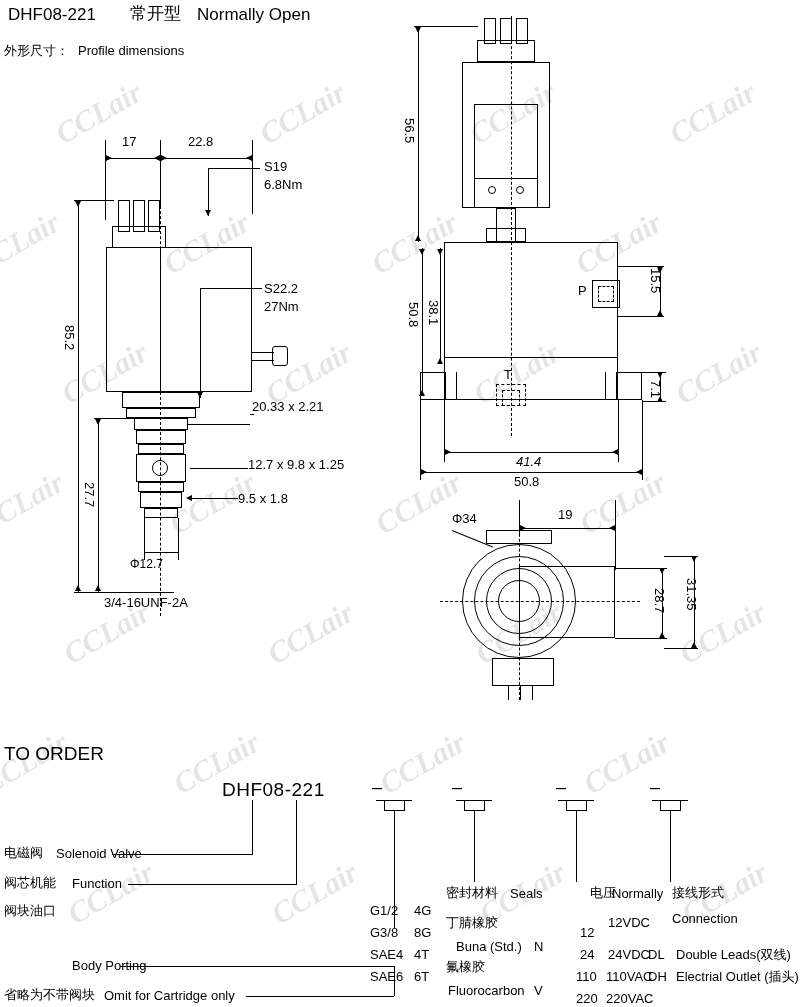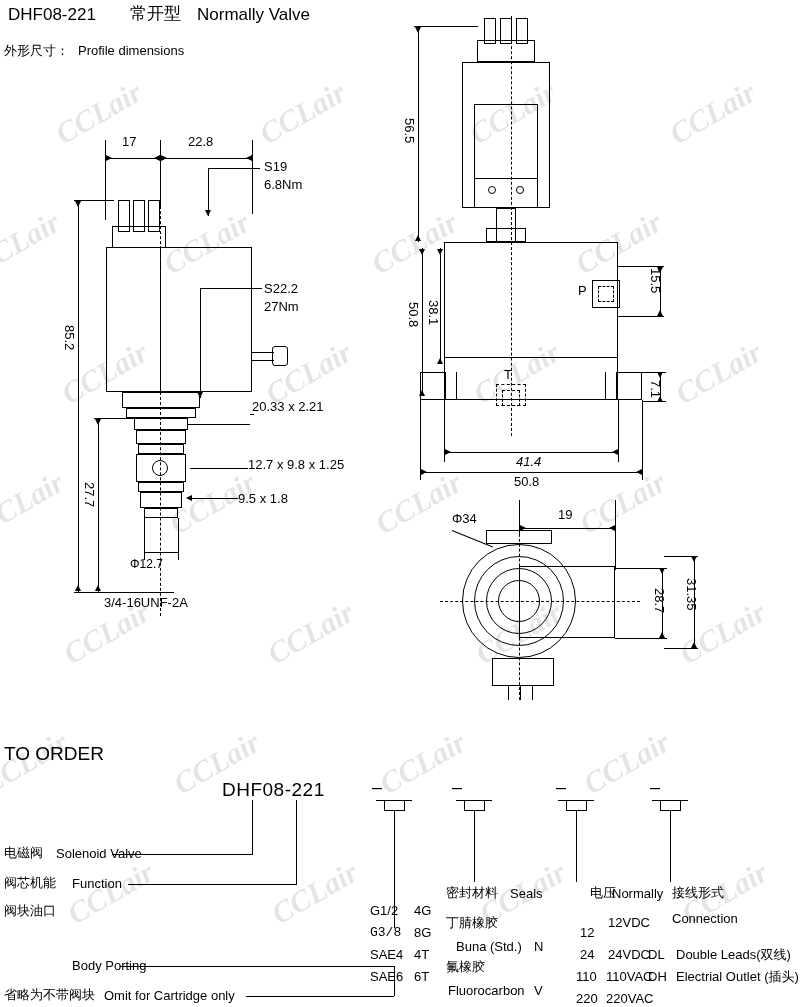--- a/index.html
+++ b/index.html
@@ -54,21 +54,21 @@
     pointer-events:none;
   }
 </style>
 </head>
 <body>
 
 <div class="sheet">
 
   <div class="t t16" style="left:8px; top:6px; font-size:17px;">DHF08-221</div>
   <div class="t t16" style="left:130px; top:5px; font-size:17px;">常开型</div>
-  <div class="t t16" style="left:197px; top:6px; font-size:17px;">Normally Valve</div>
+  <div class="t t16" style="left:197px; top:6px; font-size:17px;">Normally Open</div>
 
   <div class="t t13" style="left:4px; top:44px;">外形尺寸：</div>
   <div class="t t13" style="left:78px; top:44px;">Profile dimensions</div>
 
   <div class="vl" style="left:105px; top:140px; height:80px;"></div>
   <div class="vl" style="left:160px; top:140px; height:68px;"></div>
   <div class="vl" style="left:252px; top:140px; height:74px;"></div>
   <div class="dimline" style="left:105px; top:158px; width:55px;"></div>
   <div class="dimline" style="left:160px; top:158px; width:92px;"></div>
   <div class="arrR" style="left:106px; top:155px;"></div>
@@ -306,21 +306,21 @@
   <div class="t t13" style="left:4px; top:904px;">阀块油口</div>
   <div class="t t13" style="left:72px; top:959px;">Body Porting</div>
 
   <div class="hl" style="left:246px; top:996px; width:148px;"></div>
   <div class="vl" style="left:394px; top:966px; height:30px;"></div>
   <div class="t t13" style="left:4px; top:988px;">省略为不带阀块</div>
   <div class="t t13" style="left:104px; top:989px;">Omit for Cartridge only</div>
 
   <div class="t t13" style="left:370px; top:904px;">G1/2</div>
   <div class="t t13" style="left:414px; top:904px;">4G</div>
-  <div class="t t13" style="left:370px; top:926px;font-family:Liberation Mono, monospace;">G3/8</div>
+  <div class="t t13" style="left:370px; top:926px;">G3/8</div>
   <div class="t t13" style="left:414px; top:926px;">8G</div>
   <div class="t t13" style="left:370px; top:948px;">SAE4</div>
   <div class="t t13" style="left:414px; top:948px;">4T</div>
   <div class="t t13" style="left:370px; top:970px;">SAE6</div>
   <div class="t t13" style="left:414px; top:970px;">6T</div>
 
   <div class="t t13" style="left:446px; top:886px;">密封材料</div>
   <div class="t t13" style="left:510px; top:887px;">Seals</div>
   <div class="t t13" style="left:446px; top:916px;">丁腈橡胶</div>
   <div class="t t13" style="left:456px; top:940px;">Buna (Std.)</div>

